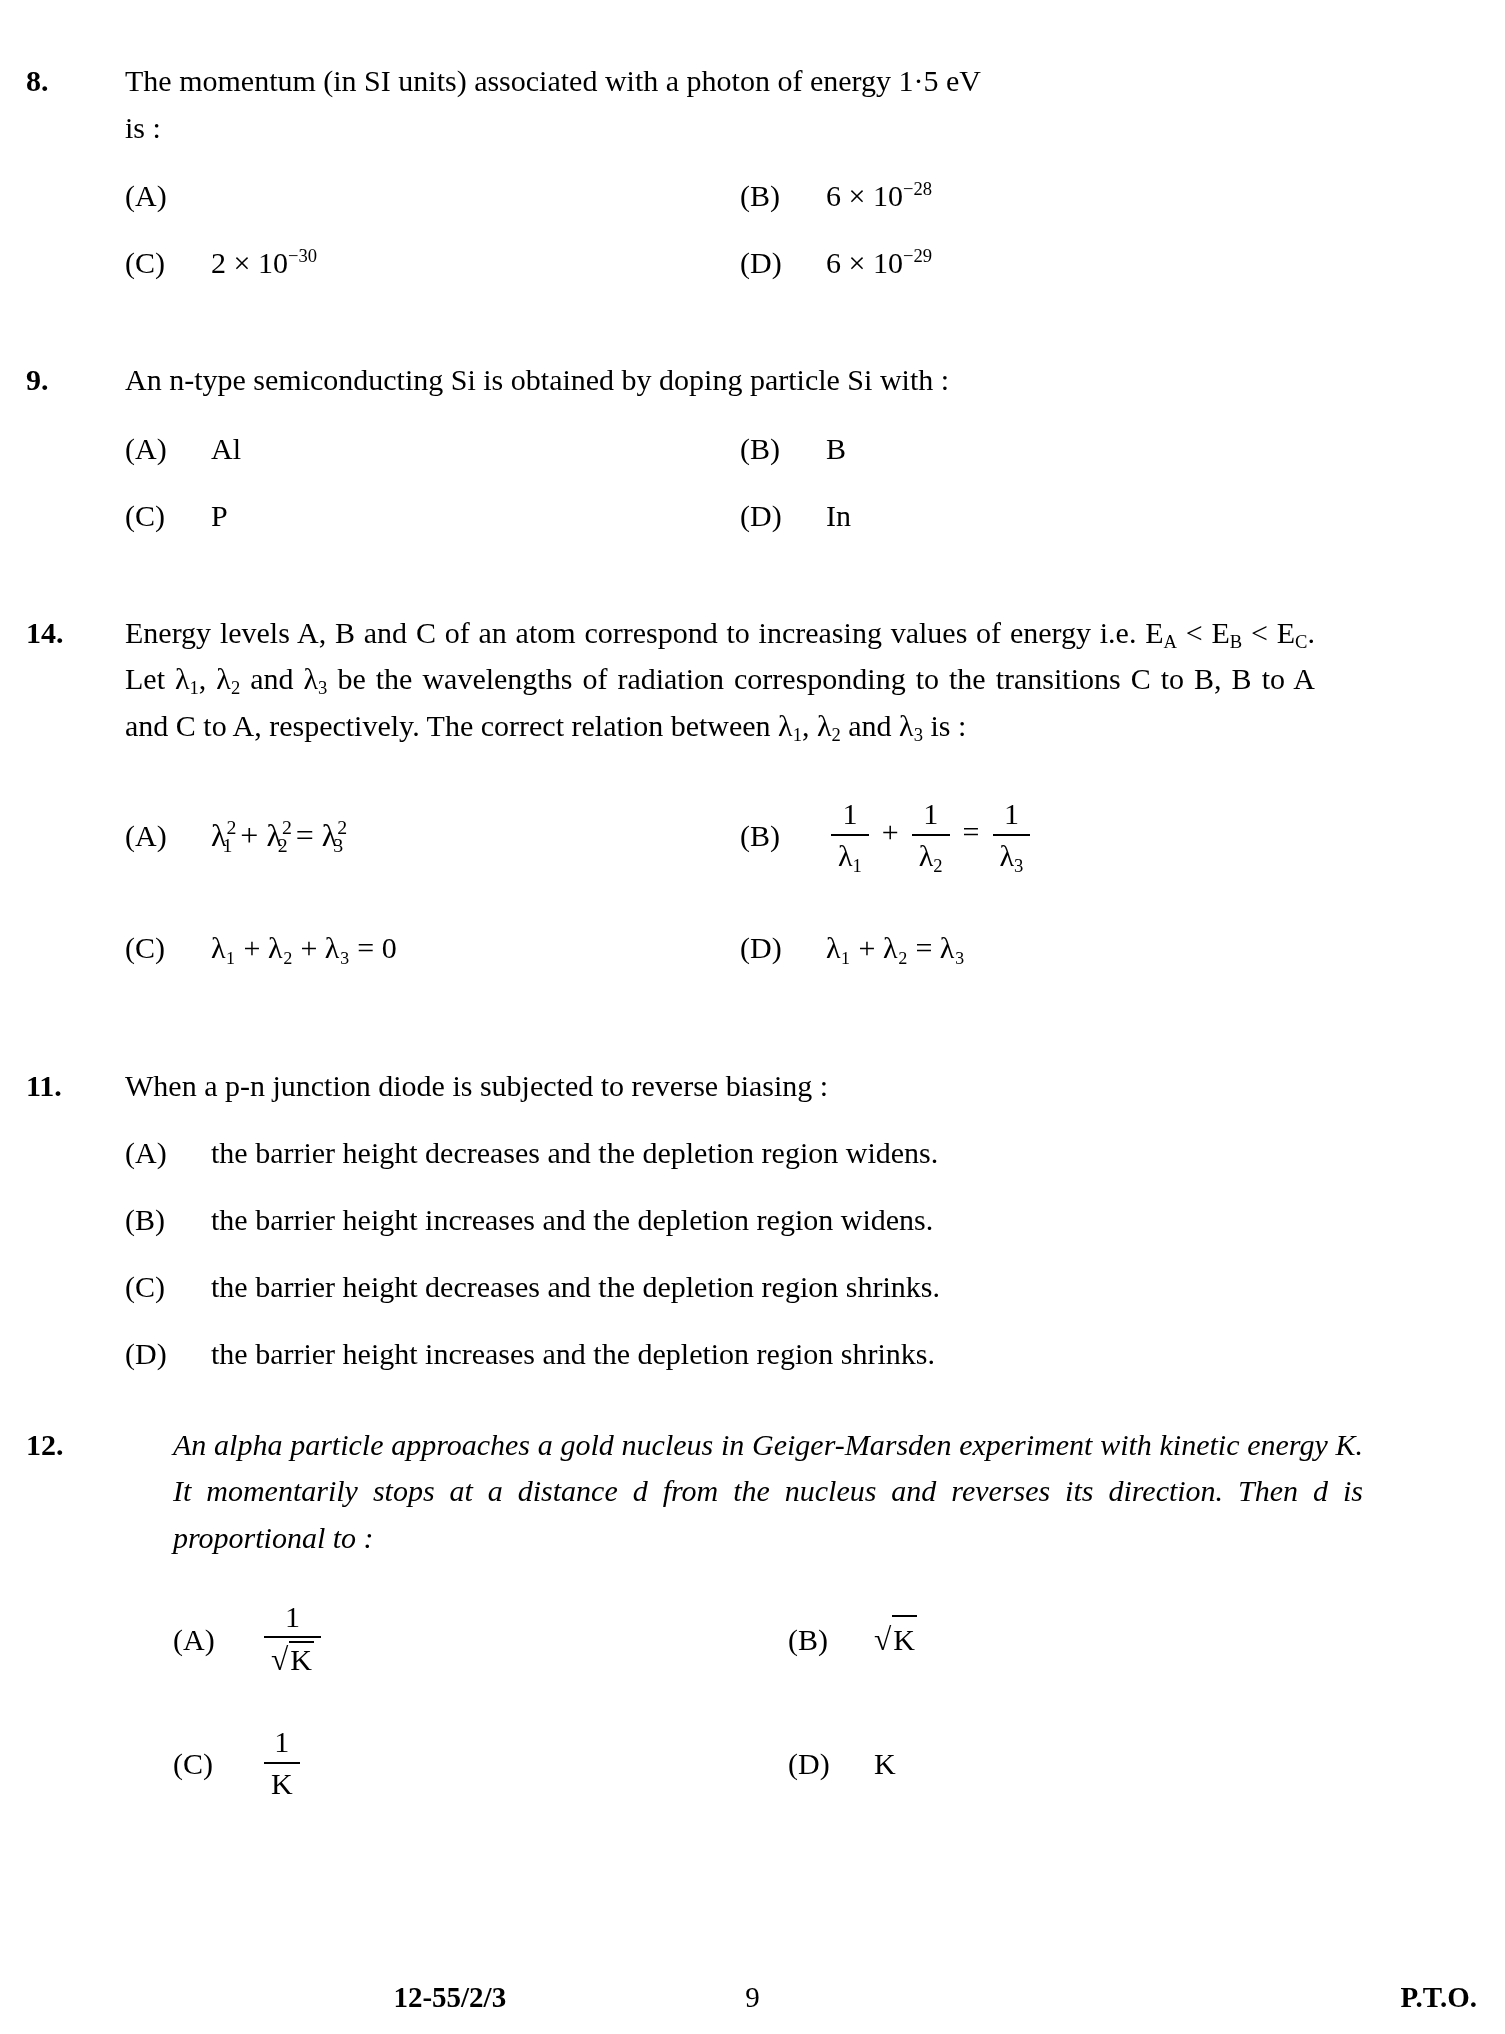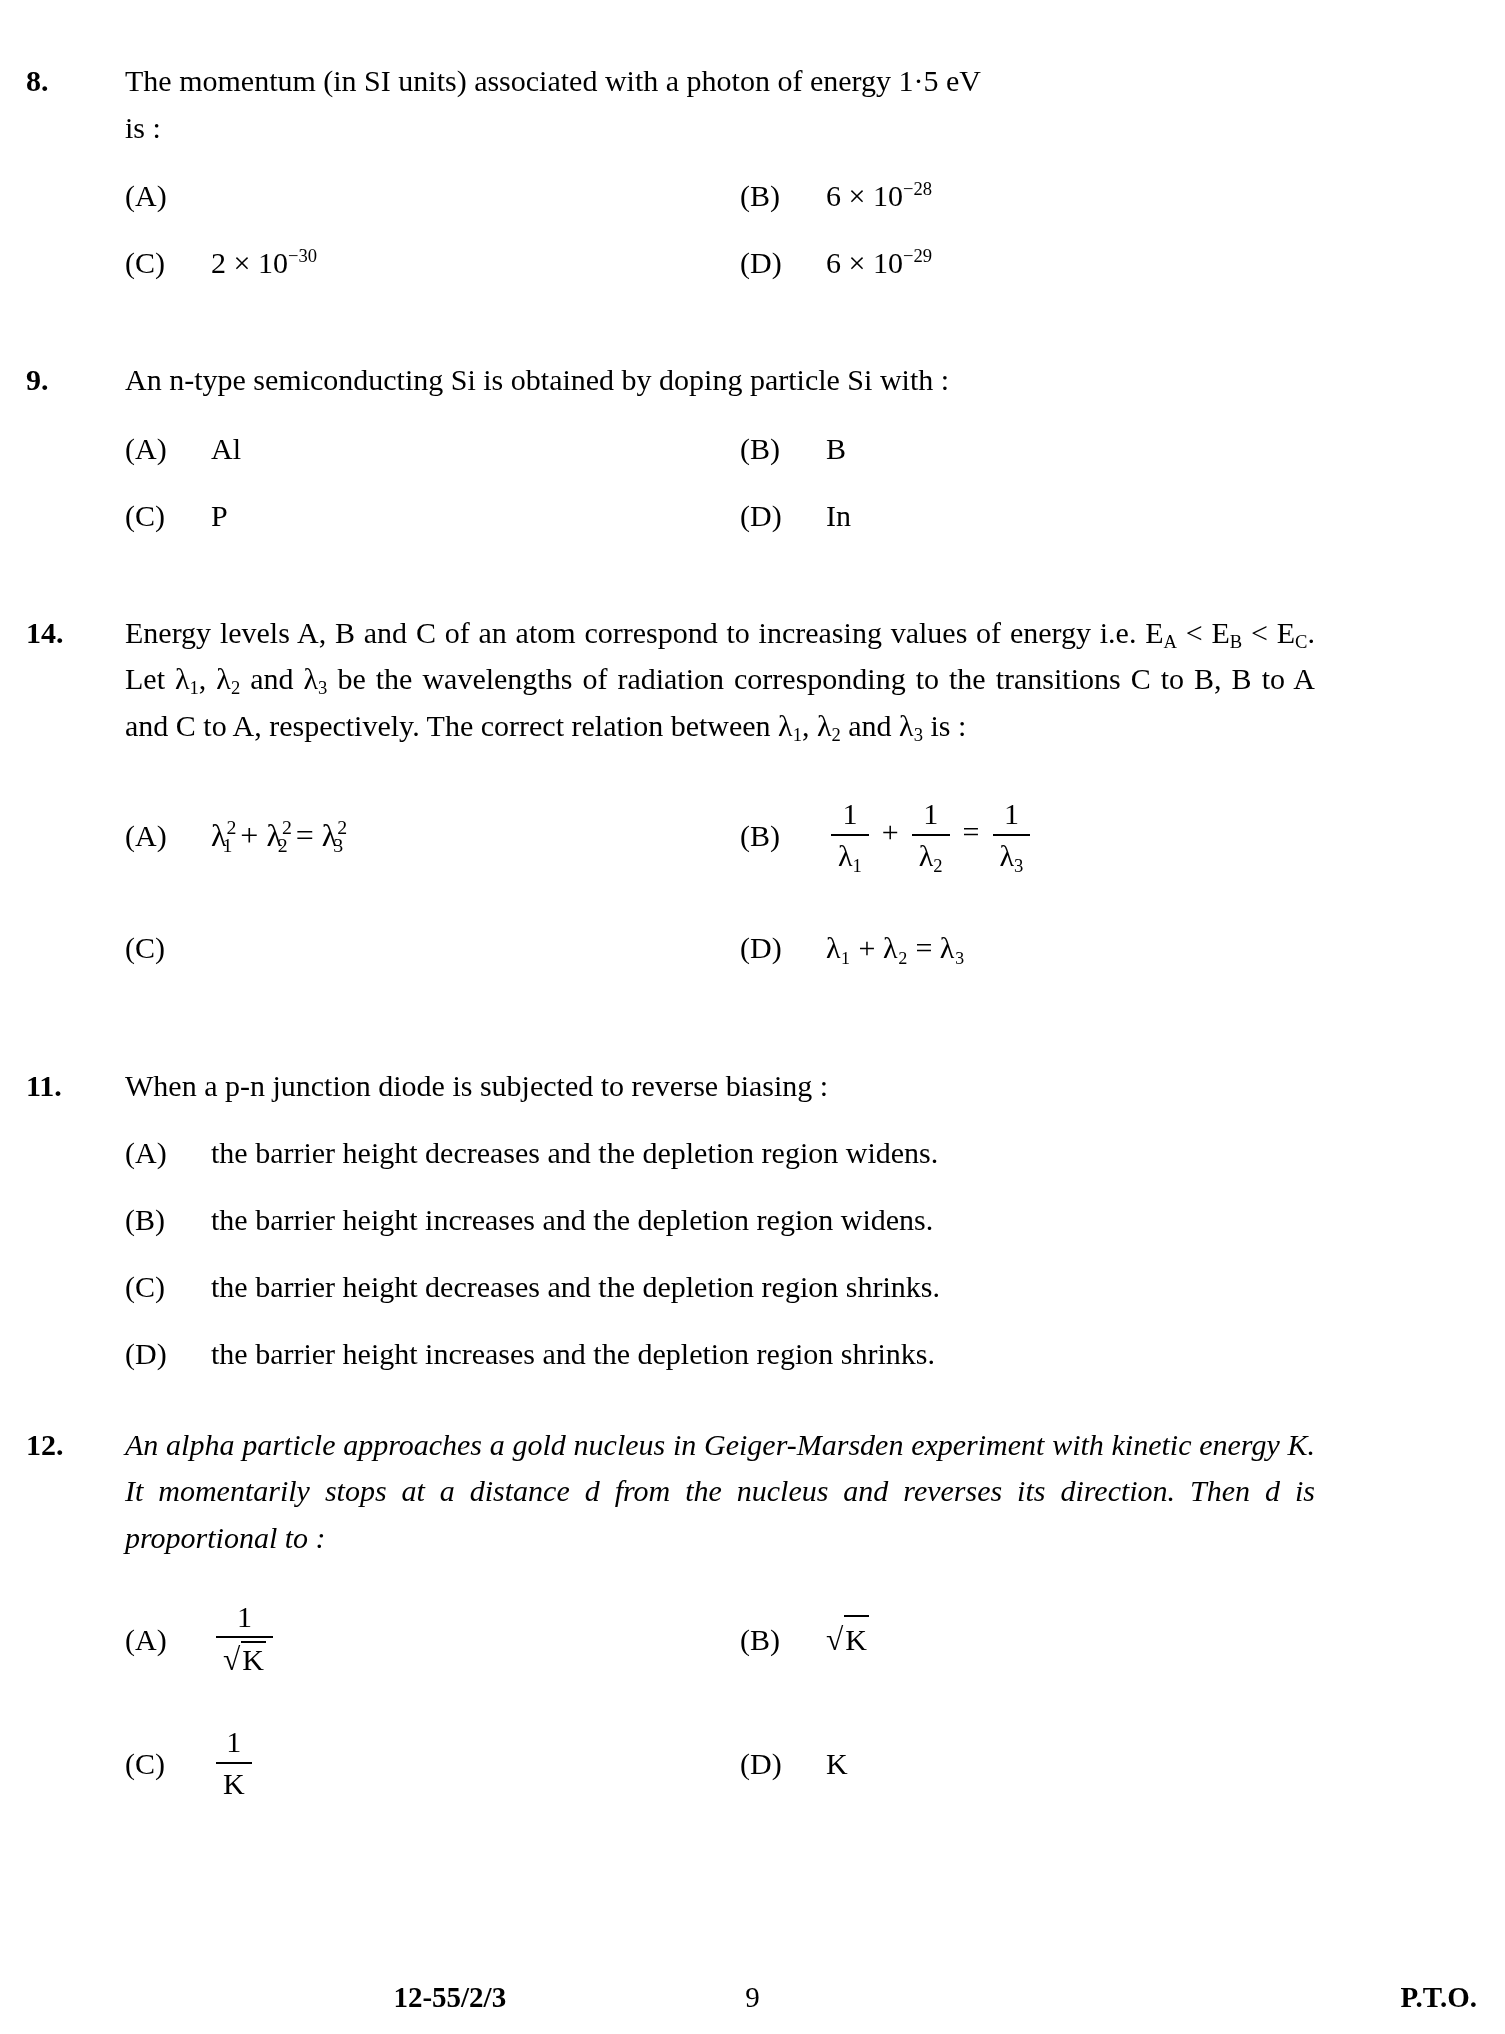--- a/index.html
+++ b/index.html
@@ -250,20 +250,21 @@
             </div>
 
             <div class="opt opt-half">
               <span class="opt-label">(B)</span>
               <span class="opt-val mathfont" style="font-size:30px;"><span class="frac"><span class="num">1</span><span class="den"><span>λ</span><sub class="idx">1</sub></span></span><span class="op">+</span><span class="frac"><span class="num">1</span><span class="den"><span>λ</span><sub class="idx">2</sub></span></span><span class="op">=</span><span class="frac"><span class="num">1</span><span class="den"><span>λ</span><sub class="idx">3</sub></span></span></span>
             </div>
           </div>
           <div class="opt-row" style="margin-top:30px;">
             <div class="opt opt-half">
               <span class="opt-label">(C)</span>
+              <span class="opt-val">λ₁ + λ₂ + λ₃ = 0</span>
             </div>
             <div class="opt opt-half">
               <span class="opt-label">(D)</span>
               <span class="opt-val">λ₁ + λ₂ = λ₃</span>
             </div>
           </div>
         </div>
       </div>
     </div>
 
@@ -293,21 +294,21 @@
           <div class="opt-row">
             <div class="opt opt-full">
               <span class="opt-label">(D)</span>
               <span class="opt-val">the barrier height increases and the depletion region shrinks.</span>
             </div>
           </div>
         </div>
       </div>
     </div>
 
-    <div class="q" style="margin-top:46px;">
+    <div class="q" style="margin-top:46px;gap:48px;">
       <div class="q-num">12.</div>
       <div class="q-body">
         <div class="q-text" style="width:1190px;font-style:italic;">An alpha particle approaches a gold nucleus in Geiger-Marsden experiment with kinetic energy K. It momentarily stops at a distance d from the nucleus and reverses its direction. Then d is proportional to :</div>
         <div class="opts" style="margin-top:26px;">
           <div class="opt-row opt-row-tall" style="margin-bottom:14px;">
 
             <div class="opt opt-half">
               <span class="opt-label">(A)</span>
               <span class="opt-val mathfont" style="font-size:30px;"><span class="frac"><span class="num">1</span><span class="den"><span class="sqrt"><span class="radical">√</span><span class="rad-body">K</span></span></span></span></span>
             </div>

